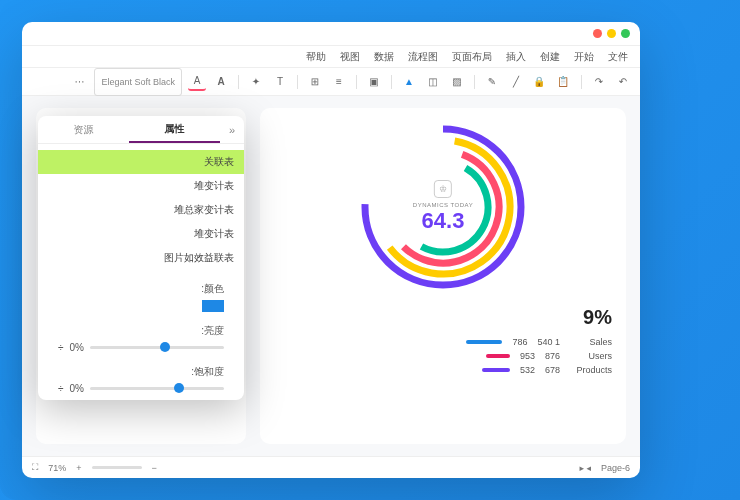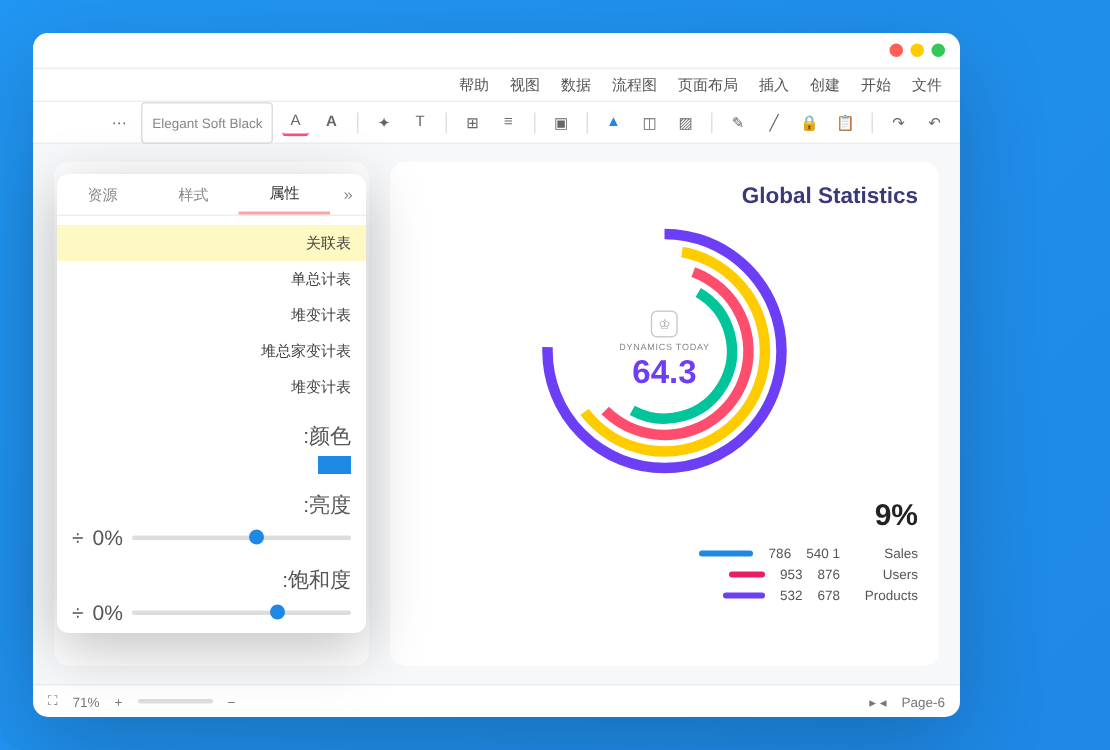--- a/index.html
+++ b/index.html
@@ -32,26 +32,26 @@
 .hbar .fill{height:100%;border-radius:3px}
 .hbar .badge{position:absolute;left:4px;background:#00c49a;color:#fff;font-size:8px;padding:1px 5px;border-radius:2px;font-weight:600}
 .pct-list{margin:10px 0;font-size:13px;font-weight:700;color:#333}
 .pct-list div{margin:4px 0}
 .donut{width:130px;height:130px;margin:8px auto;position:relative}
 .lines{height:6px;border-top:2px solid #ddd;border-bottom:2px solid #ddd;margin:6px 0}
 .statusbar{height:22px;border-top:1px solid #eee;display:flex;align-items:center;padding:0 10px;font-size:9px;color:#777;gap:10px}
 .panel{position:absolute;top:116px;left:38px;width:206px;background:#fff;border-radius:8px;box-shadow:0 10px 40px rgba(0,0,0,.25);direction:rtl;overflow:hidden}
 .panel-tabs{display:flex;height:28px;border-bottom:1px solid #eee;font-size:10px}
 .ptab{flex:1;display:flex;align-items:center;justify-content:center;color:#888}
-.ptab.active{color:#333;font-weight:400;border-bottom:2px solid #fca5a5}
+.ptab.active{color:#333;font-weight:700;border-bottom:2px solid #701a75}
 .ptab.collapse{flex:0 0 24px;font-size:11px}
 .plist{padding:6px 0}
 .pitem{display:flex;align-items:center;padding:5px 10px;font-size:10px;color:#444;gap:8px}
-.pitem.sel{background:#fef9c3}
-.pslider{padding:6px 10px;font-size:14px;color:#555}
+.pitem.sel{background:#bef264}
+.pslider{padding:6px 20px;font-size:10px;color:#555}
 .pslider .srow{display:flex;align-items:center;gap:6px;margin-top:4px}
 .slider{flex:1;height:3px;background:#ddd;border-radius:2px;position:relative}
 .slider .thumb{position:absolute;width:10px;height:10px;background:#1e88e5;border-radius:50%;top:-4px}
 .swatch{width:22px;height:12px;background:#1e88e5}
 </style>
 </head>
 <body>
 
 <div class="app-window">
   <div class="titlebar">
@@ -96,21 +96,20 @@
     <div class="tbtn">
         <b>A</b>
       </div>
     <div class="tbtn" style="border-bottom:2px solid #ff4d6d">A</div>
     <div class="tsel">Elegant Soft Black</div>
     <div class="tbtn">⋯</div>
   </div>
 
   <div class="canvas">
     <div class="card">
-      <div class="card-title">Global Statistics</div>
       <div class="rings">
         <svg width="170" height="170" viewBox="0 0 170 170">
           <circle cx="85" cy="85" r="78" fill="none" stroke="#6c3ef5" stroke-width="7" stroke-dasharray="370 490" transform="rotate(-90 85 85)"></circle>
           <circle cx="85" cy="85" r="67" fill="none" stroke="#ffcc00" stroke-width="7" stroke-dasharray="260 421" transform="rotate(-80 85 85)"></circle>
           <circle cx="85" cy="85" r="56" fill="none" stroke="#ff4d6d" stroke-width="7" stroke-dasharray="200 352" transform="rotate(-70 85 85)"></circle>
           <circle cx="85" cy="85" r="45" fill="none" stroke="#00c49a" stroke-width="7" stroke-dasharray="140 283" transform="rotate(-60 85 85)"></circle>
         </svg>
         <div class="center-badge">
           <div class="center-icn">♔</div>
           <div class="center-lbl">DYNAMICS TODAY</div>
@@ -187,38 +186,37 @@
     <span>71%</span>
     <span>⛶</span>
   </div>
 </div>
 
 <div class="panel">
 
   <div class="panel-tabs">
     <div class="ptab collapse">«</div>
     <div class="ptab active">属性</div>
-    <div class="ptab">样式</div>
     <div class="ptab">资源</div>
   </div>
   <div class="plist" id="plist">
       <div class="pitem sel">
         <span>关联表</span>
       </div>
       <div class="pitem">
-        <span>单总计表</span>
-      </div>
-      <div class="pitem">
         <span>堆变计表</span>
       </div>
       <div class="pitem">
         <span>堆总家变计表</span>
       </div>
       <div class="pitem">
         <span>堆变计表</span>
+      </div>
+      <div class="pitem">
+        <span>图片如效益联表</span>
       </div>
     </div>
   <div class="pslider">
     <span>颜色:</span>
     <div class="srow">
         <div class="swatch"></div>
       </div>
   </div>
   <div class="pslider">
     <span>亮度:</span>

